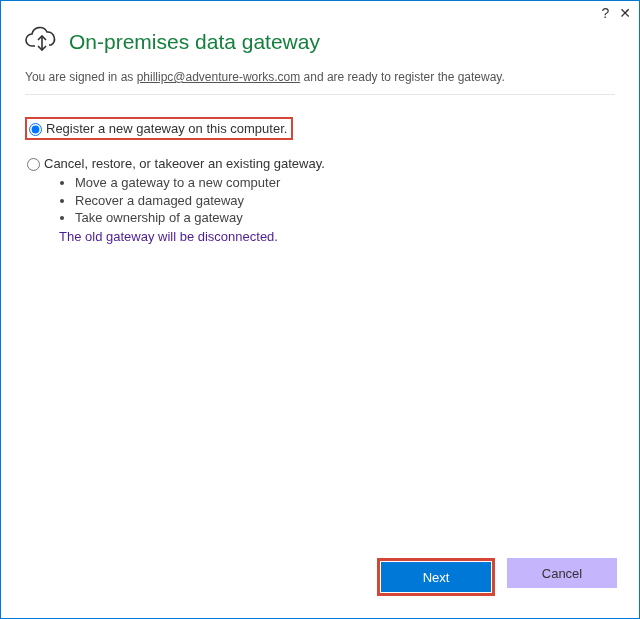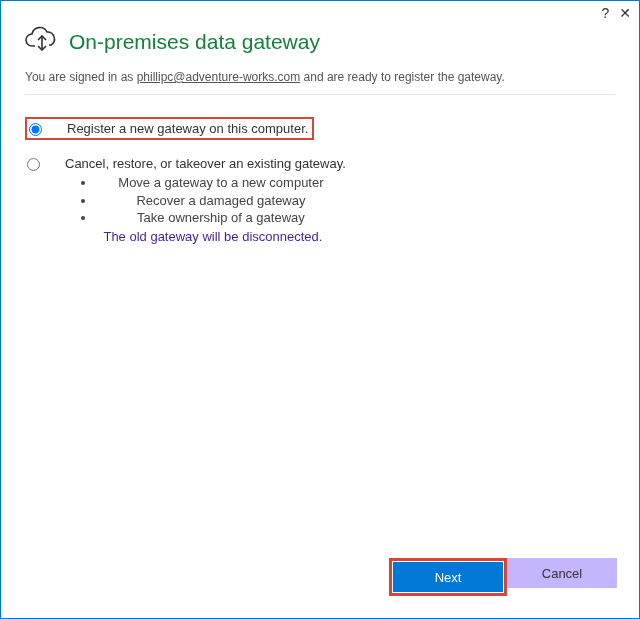--- a/index.html
+++ b/index.html
@@ -28,33 +28,33 @@
   }
   .subtle {
     color: #555; font-size: 12px; margin-bottom: 10px;
   }
   .subtle a { color: #555; text-decoration: underline; }
   hr.sep {
     border: none; border-top: 1px solid #e6e6e6;
     margin: 0 0 22px 0;
   }
   .option {
-    display: flex; align-items: flex-start; gap: 25px; margin-bottom: 14px;
+    display: flex; align-items: flex-start; gap: 4px; margin-bottom: 14px;
     padding: 2px 4px 2px 2px;
   }
   .option input[type=radio] { margin: 2px 0 0 0; }
   .option label { color: #333; font-size: 13px; }
   .highlight { border: 2px solid #d64635; }
   .bullets { margin: 3px 0 0 30px; }
   .bullets ul { margin: 2px 0 2px 16px; padding: 0; }
   .bullets li { color: #444; font-size: 13px; margin: 0; padding: 0; line-height: 1.35; }
   .bullets .note { margin-left: 0; color: #4c1d95; }
   .footer {
     position: absolute; bottom: 22px; right: 22px;
-    display: flex; gap: 0;
+    display: flex; gap: 12px;
   }
   .btn {
     width: 110px; height: 30px; font-size: 13px;
     display: flex; align-items: center; justify-content: center;
     cursor: pointer; border: none;
   }
   .btn-primary { background: #0078d7; color: #fff; }
   .btn-default { background: #c4b5fd; color: #333; }
   .btn-wrap-highlight { border: 3px solid #d64635; padding: 1px; }
 </style>
@@ -88,21 +88,21 @@
 
     <div class="option highlight" style="display:inline-flex;">
       <input type="radio" name="mode" checked="" style="">
       <label>Register a new gateway on this computer.</label>
     </div>
 
     <div class="option">
       <input type="radio" name="mode" style="">
       <div>
         <label>Cancel, restore, or takeover an existing gateway.</label>
-        <div class="bullets" style="margin-left:15px;text-align:center;">
+        <div class="bullets" style="margin-left:15px;">
           <ul>
             <li>Move a gateway to a new computer</li>
             <li>Recover a damaged gateway</li>
             <li>Take ownership of a gateway</li>
           </ul>
           <div class="note">The old gateway will be disconnected.</div>
         </div>
       </div>
     </div>
   </div>

